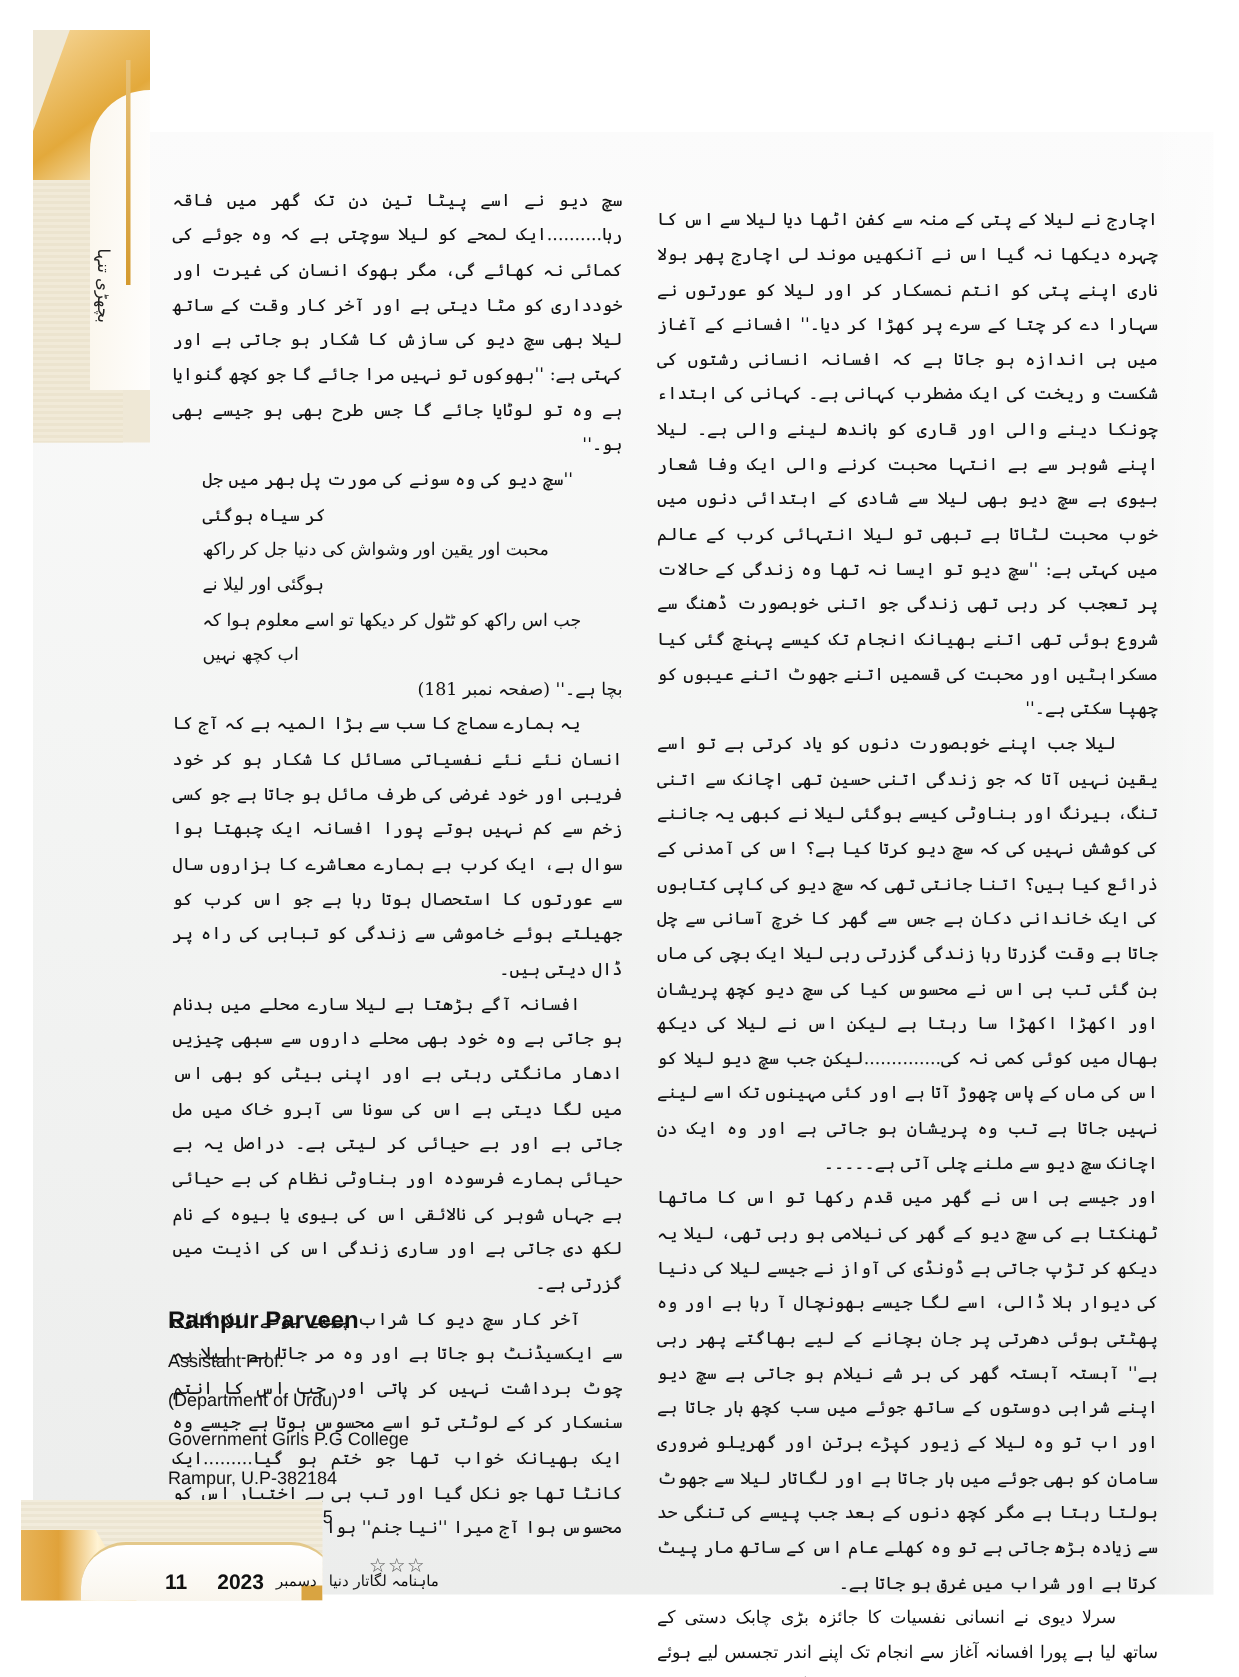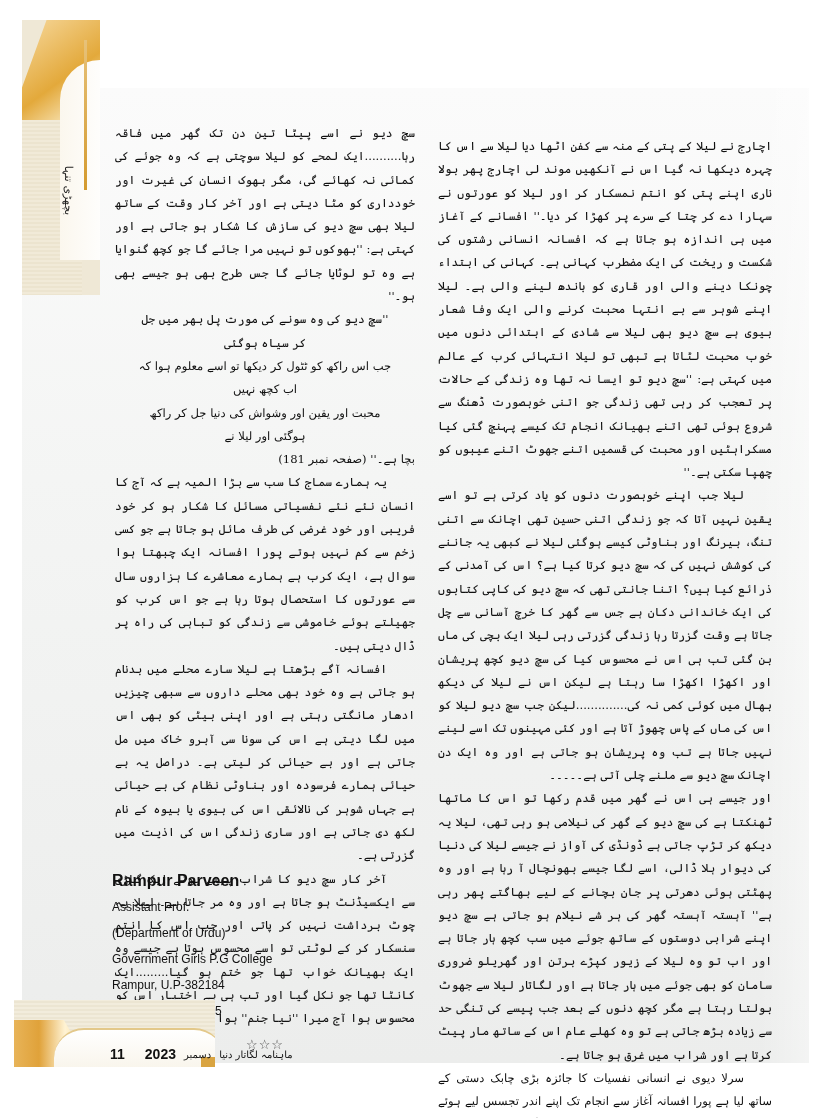--- a/index.html
+++ b/index.html
@@ -72,21 +72,21 @@
 
   
   .col {
     position: absolute; direction: rtl; text-align: justify;
     font-family: "DejaVu Serif", serif; font-size: 11.6px; line-height: 23.3px; color: #111;
   }
   .col-right { left: 438px; top: 135px; width: 334px; }
   .col-left  { left: 115px; top: 122px; width: 300px; }
   .col p { margin: 0; text-indent: 0; }
   .col p.indent { text-indent: 28px; }
-  .col p.verse { text-align: center; padding: 0 20px; }
+  .col p.verse { text-align: left; padding: 0 20px; }
   .stars { text-align: center; font-size: 13px; color: #555; letter-spacing: 1px; margin-top: 2px; }
 
   
   .author {
     position: absolute; left: 112px; top: 868px; width: 300px; direction: ltr;
     font-family: "Liberation Sans", sans-serif; color: #111;
   }
   .author div { font-size: 12px; line-height: 26px; }
   .author .name { font-weight: bold; font-size: 16px; }
   .author .phone { padding-left: 5px; }
@@ -122,22 +122,22 @@
 <div class="col col-right">
   <p>اچارج نے لیلا کے پتی کے منہ سے کفن اٹھا دیا لیلا سے اس کا چہرہ دیکھا نہ گیا اس نے آنکھیں موند لی اچارج پھر بولا ناری اپنے پتی کو انتم نمسکار کر اور لیلا کو عورتوں نے سہارا دے کر چتا کے سرے پر کھڑا کر دیا۔'' افسانے کے آغاز میں ہی اندازہ ہو جاتا ہے کہ افسانہ انسانی رشتوں کی شکست و ریخت کی ایک مضطرب کہانی ہے۔ کہانی کی ابتداء چونکا دینے والی اور قاری کو باندھ لینے والی ہے۔ لیلا اپنے شوہر سے بے انتہا محبت کرنے والی ایک وفا شعار بیوی ہے سچ دیو بھی لیلا سے  شادی کے ابتدائی دنوں میں خوب محبت لٹاتا ہے تبھی تو لیلا انتہائی کرب کے عالم میں کہتی ہے: ''سچ دیو تو ایسا نہ تھا وہ زندگی کے حالات پر تعجب کر رہی تھی زندگی جو اتنی خوبصورت ڈھنگ سے شروع ہوئی تھی اتنے بھیانک انجام تک کیسے پہنچ گئی کیا مسکراہٹیں اور محبت کی قسمیں اتنے جھوٹ اتنے عیبوں کو چھپا سکتی ہے۔''</p>
   <p class="indent">لیلا جب اپنے خوبصورت دنوں کو یاد کرتی ہے تو اسے یقین نہیں آتا کہ جو زندگی اتنی حسین تھی اچانک سے اتنی تنگ، بیرنگ اور بناوٹی کیسے ہوگئی لیلا نے کبھی یہ جاننے کی کوشش نہیں کی کہ سچ دیو کرتا کیا ہے؟ اس کی آمدنی کے ذرائع کیا ہیں؟ اتنا جانتی تھی کہ سچ دیو کی کاپی   کتابوں کی ایک خاندانی دکان ہے جس سے گھر کا خرچ آسانی سے چل جاتا ہے وقت گزرتا رہا زندگی گزرتی رہی لیلا ایک بچی کی ماں بن گئی تب ہی اس نے محسوس کیا کی سچ دیو کچھ پریشان اور اکھڑا اکھڑا سا رہتا ہے لیکن اس نے لیلا کی دیکھ بھال میں کوئی کمی نہ کی..............لیکن جب سچ دیو لیلا کو اس کی ماں کے پاس چھوڑ آتا ہے اور کئی مہینوں تک اسے لینے نہیں جاتا ہے تب وہ پریشان ہو جاتی ہے اور وہ ایک دن اچانک سچ دیو سے ملنے چلی آتی ہے۔۔۔۔۔</p>
   <p>اور جیسے ہی اس نے گھر میں قدم رکھا تو اس کا ماتھا ٹھنکتا ہے کی سچ دیو کے گھر کی نیلامی ہو رہی تھی، لیلا یہ دیکھ کر تڑپ جاتی ہے ڈونڈی کی آواز نے جیسے لیلا کی دنیا کی دیوار ہلا ڈالی، اسے لگا جیسے بھونچال آ رہا ہے اور وہ پھٹتی ہوئی دھرتی پر جان بچانے کے لیے بھاگتے پھر رہی ہے'' آہستہ آہستہ گھر کی ہر شے نیلام ہو جاتی ہے سچ دیو اپنے شرابی دوستوں کے ساتھ جوئے میں سب کچھ ہار جاتا ہے اور اب تو وہ لیلا کے زیور کپڑے برتن اور گھریلو ضروری سامان کو بھی جوئے میں ہار جاتا ہے اور لگاتار لیلا سے جھوٹ بولتا رہتا ہے مگر کچھ دنوں کے بعد جب پیسے کی تنگی حد سے زیادہ بڑھ جاتی ہے تو وہ کھلے عام اس کے ساتھ مار پیٹ کرتا ہے اور شراب میں غرق ہو جاتا ہے۔</p>
   <p class="indent">سرلا دیوی نے انسانی نفسیات کا جائزہ بڑی چابک دستی کے ساتھ لیا ہے پورا افسانہ آغاز سے انجام تک اپنے اندر تجسس لیے ہوئے ہے لکھتی ہیں لیلا بہت روئی بہت پیٹی اس نے گھر کی باقی چیزوں کو بکتے ہوئے دیکھا</p>
 </div>
 
 <div class="col col-left">
   <p>سچ دیو نے اسے پیٹا تین دن تک گھر میں فاقہ رہا..........ایک لمحے کو لیلا سوچتی ہے کہ وہ جوئے کی کمائی نہ کھائے گی، مگر بھوک انسان کی غیرت اور خودداری کو مٹا دیتی ہے اور آخر کار وقت کے ساتھ لیلا بھی سچ دیو کی سازش کا شکار ہو جاتی ہے اور کہتی ہے: ''بھوکوں تو نہیں مرا جائے گا جو کچھ گنوایا ہے وہ تو لوٹایا جائے گا جس طرح بھی ہو جیسے بھی ہو۔''</p>
   <p class="verse">''سچ دیو کی وہ سونے کی مورت پل بھر میں جل کر سیاہ ہوگئی</p>
+  <p class="verse">محبت اور یقین اور وشواش کی دنیا جل کر راکھ ہوگئی اور لیلا نے</p>
   <p class="verse">جب اس راکھ کو ٹٹول کر دیکھا تو اسے معلوم ہوا کہ اب کچھ نہیں</p>
-  <p class="verse">محبت اور یقین اور وشواش کی دنیا جل کر راکھ ہوگئی اور لیلا نے</p>
   <p>بچا ہے۔'' (صفحہ نمبر 181)</p>
   <p class="indent">یہ ہمارے سماج کا سب سے بڑا المیہ ہے کہ آج کا انسان نئے نئے نفسیاتی مسائل کا شکار ہو کر خود فریبی اور خود غرضی کی طرف مائل ہو جاتا ہے جو کسی زخم سے کم نہیں ہوتے پورا افسانہ ایک چبھتا ہوا سوال ہے، ایک کرب ہے ہمارے معاشرے کا ہزاروں سال سے عورتوں کا استحصال ہوتا رہا ہے جو اس کرب کو جھیلتے ہوئے خاموشی سے زندگی کو تباہی کی راہ پر ڈال دیتی ہیں۔</p>
   <p class="indent">افسانہ آگے بڑھتا ہے لیلا سارے محلے میں بدنام ہو جاتی ہے وہ خود بھی محلے داروں سے سبھی چیزیں ادھار مانگتی رہتی ہے اور اپنی بیٹی کو بھی اس میں لگا دیتی ہے اس کی سونا سی آبرو خاک میں مل جاتی ہے اور بے حیائی کر لیتی ہے۔ دراصل یہ بے حیائی ہمارے فرسودہ اور بناوٹی نظام کی بے حیائی ہے جہاں شوہر کی نالائقی اس کی بیوی یا بیوہ کے نام لکھ دی جاتی ہے اور ساری زندگی اس کی اذیت میں گزرتی ہے۔</p>
   <p class="indent">آخر کار سچ دیو کا شراب پیتے ہوئے ایک گاڑی سے ایکسیڈنٹ ہو جاتا ہے اور وہ مر جاتا ہے۔ لیلا یہ چوٹ برداشت نہیں کر پاتی اور جب اس کا انتم سنسکار کر کے لوٹتی تو اسے محسوس ہوتا ہے جیسے وہ ایک بھیانک خواب تھا جو ختم ہو گیا.........ایک کانٹا تھا جو نکل گیا اور تب ہی بے اختیار اس کو محسوس ہوا آج میرا ''نیا جنم'' ہوا ہے۔</p>
   <div class="stars">☆☆☆</div>
 </div>
 
 <div class="author">
   <div class="name">Rampur Parveen</div>
   <div>Assistant  Prof.</div>

